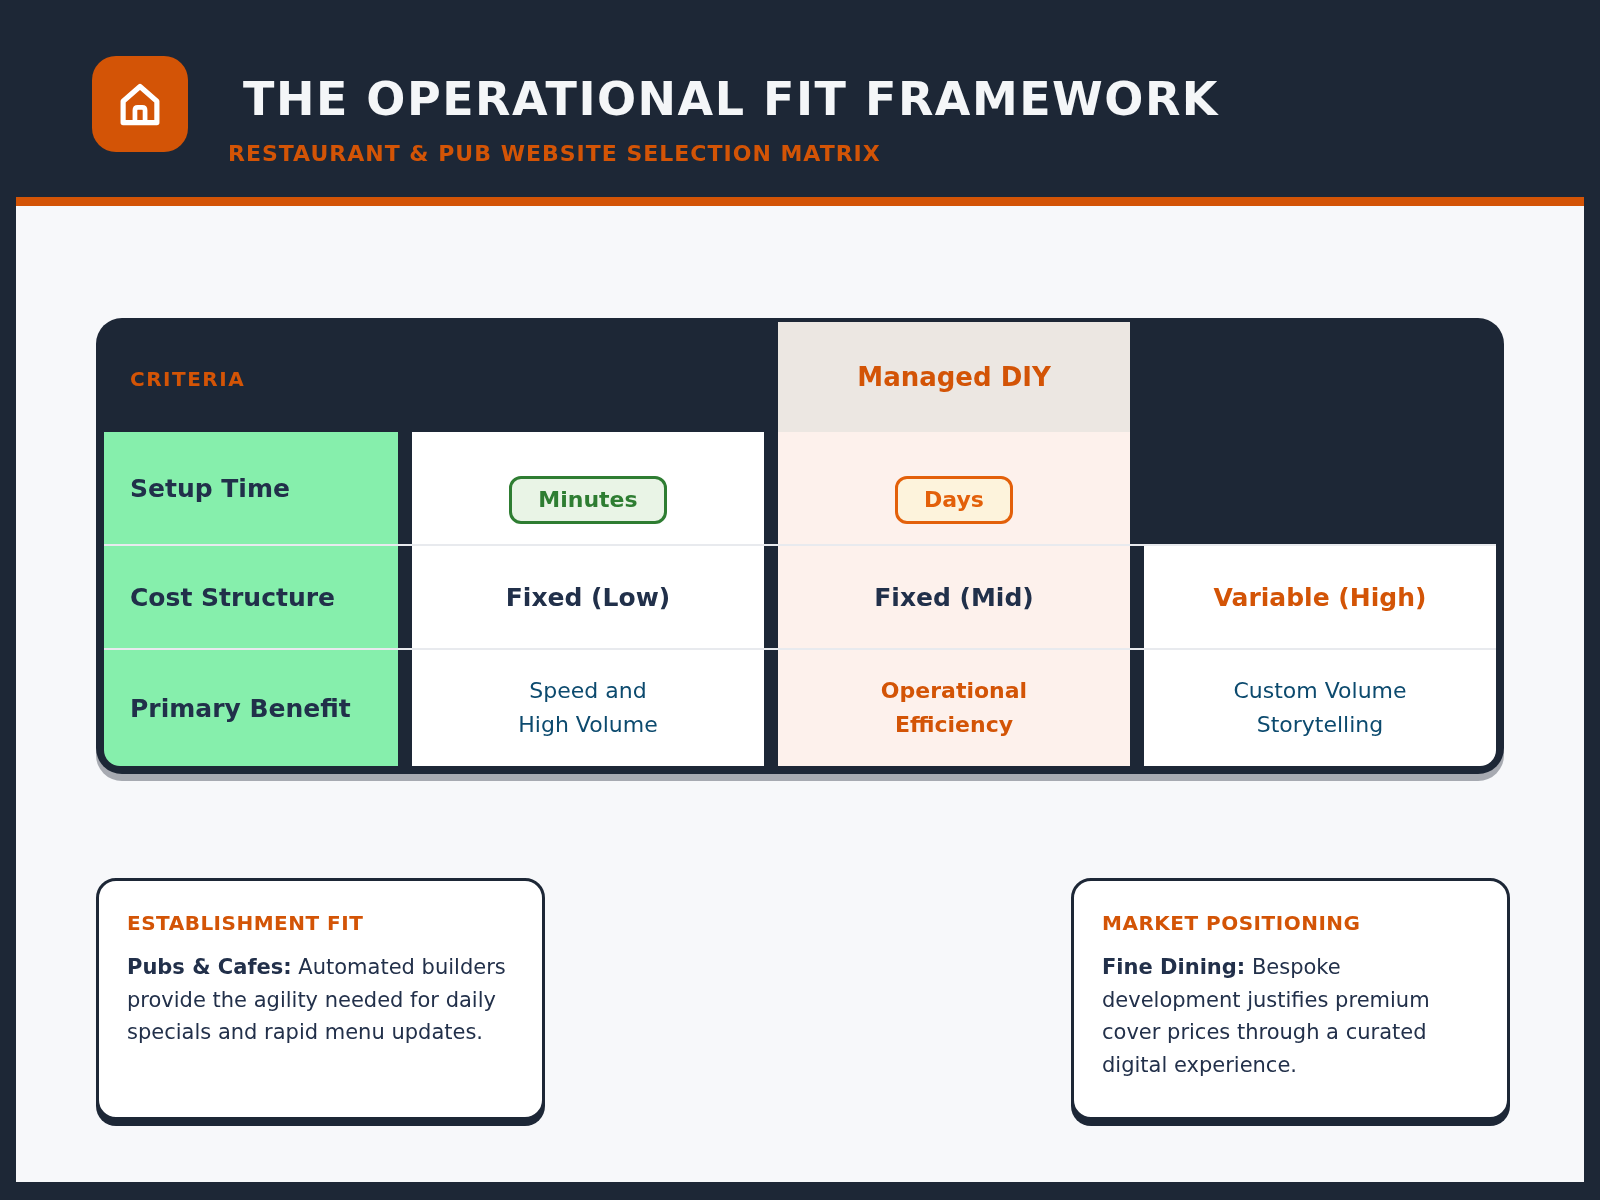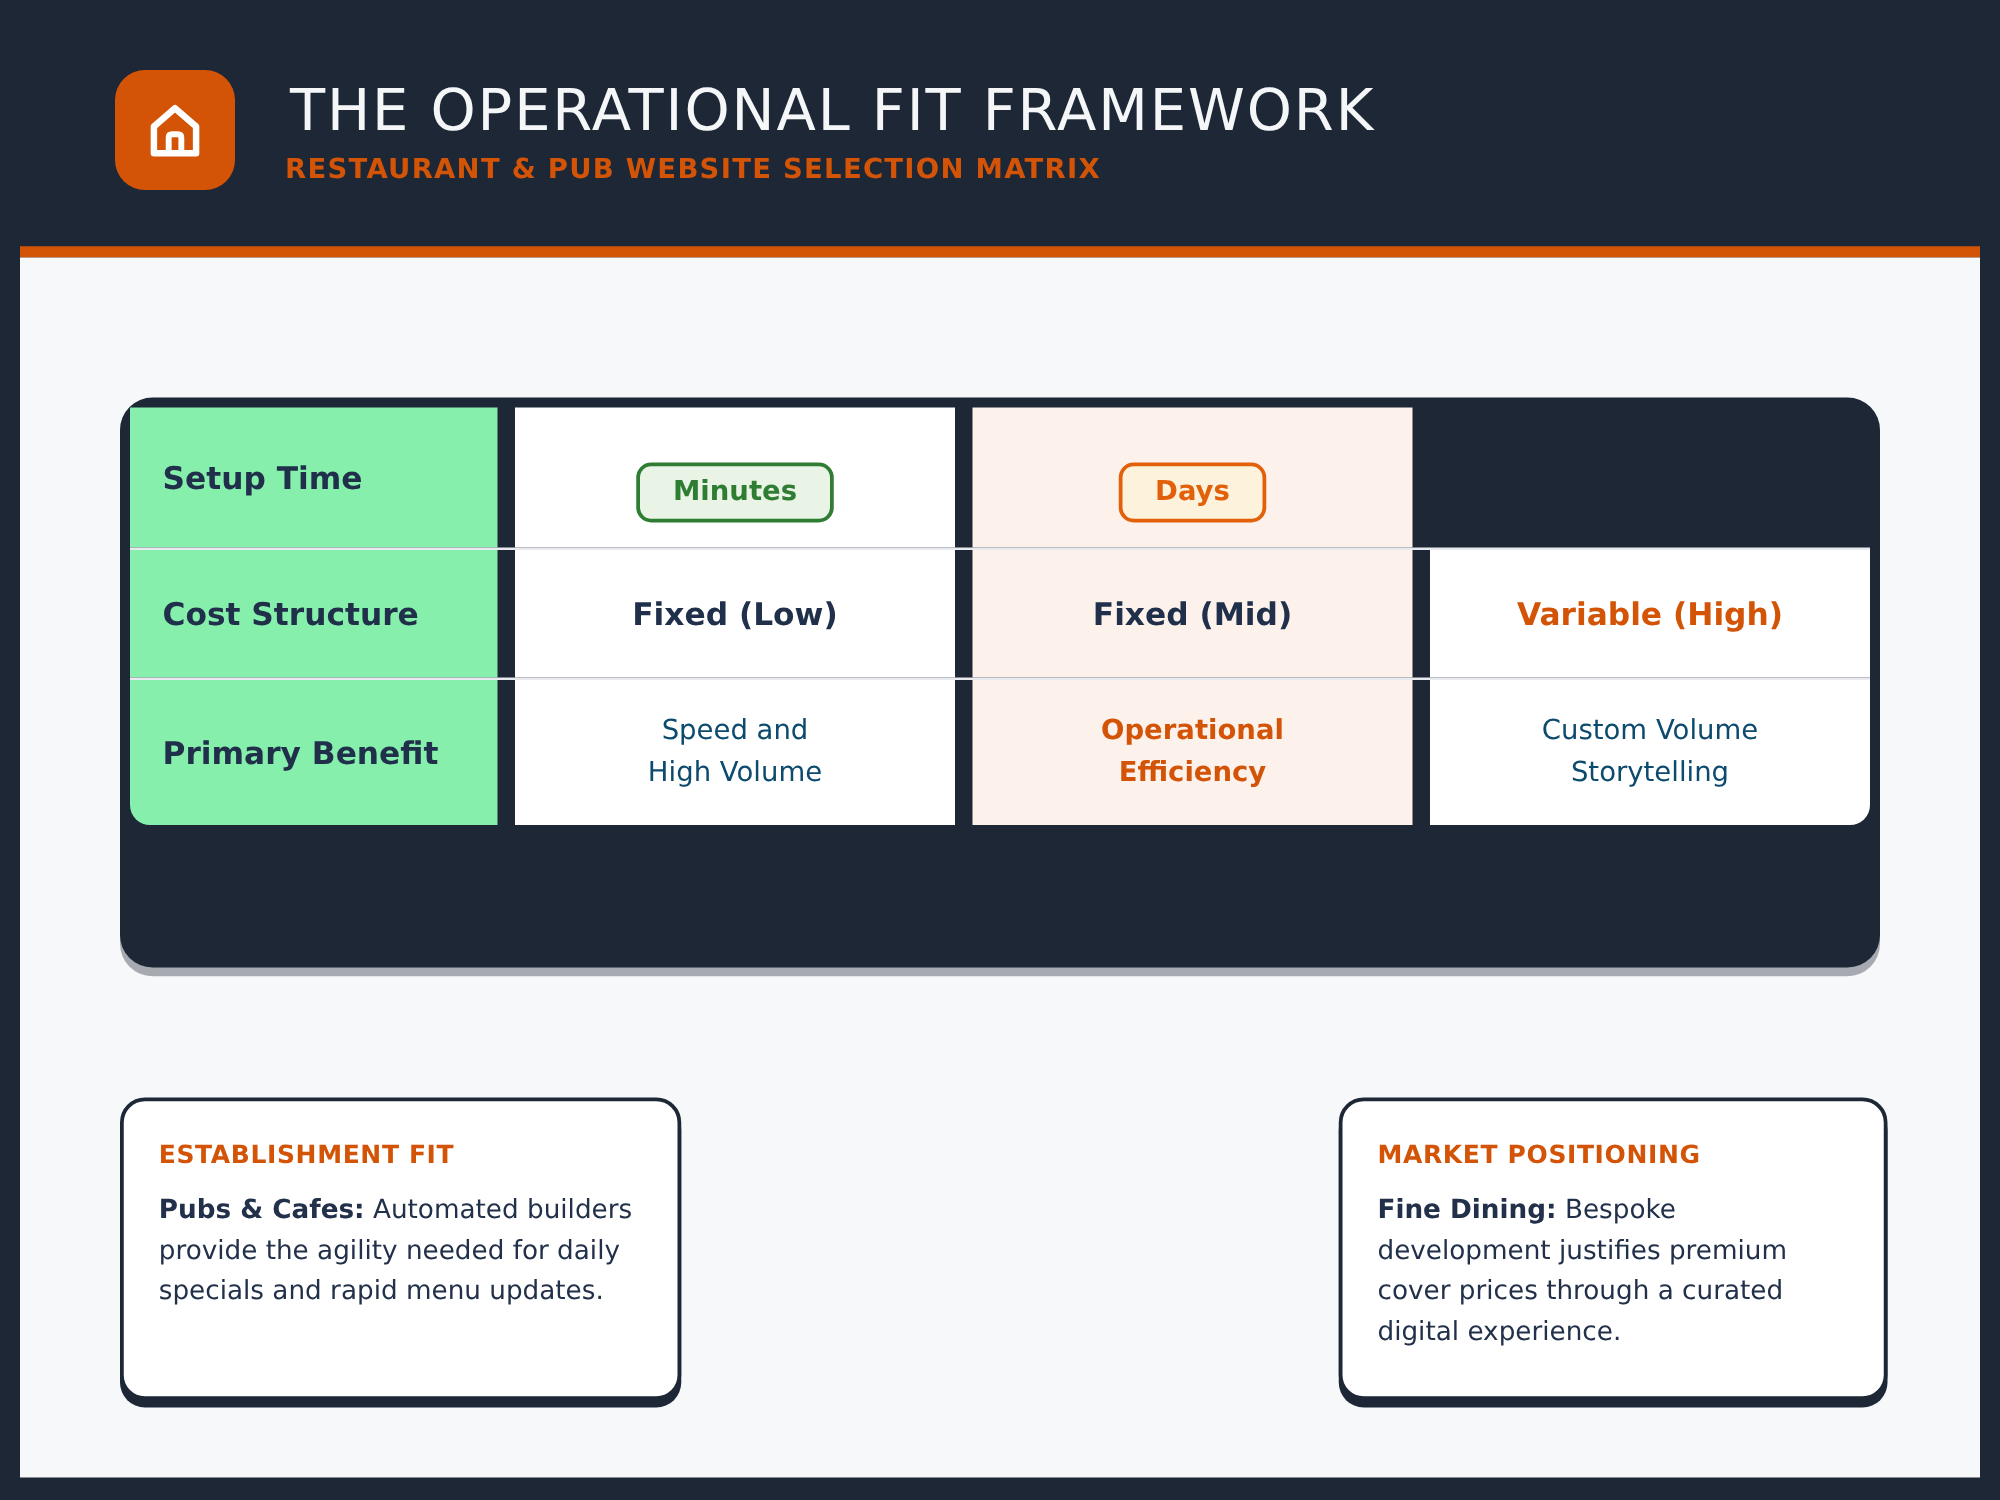--- a/index.html
+++ b/index.html
@@ -14,21 +14,21 @@
 
   
   .top-header { position:absolute; left:92px; top:56px; display:flex; gap:40px; align-items:flex-start; }
   .logo {
     width:96px; height:96px; border-radius:24px;
     background:#d35406; display:flex; align-items:center; justify-content:center;
     flex:0 0 auto;
   }
   .titles { padding-top:2px; }
   .titles h1 {
-    margin:4px; color:#f4f6f8; font-size:46px; font-weight:normal;
+    margin:15px; color:#f4f6f8; font-size:46px; font-weight:bold;
     letter-spacing:1.5px; line-height:1.15; white-space:nowrap;
   }
   .titles .subtitle {
     margin-top:8px; color:#d35406; font-size:22px; font-weight:bold;
     letter-spacing:1px; white-space:nowrap;
   }
 
   .accent-rule { position:absolute; left:16px; top:197px; width:1568px; height:9px; background:#d35406; }
 
   
@@ -115,20 +115,26 @@
       <h1>THE OPERATIONAL FIT FRAMEWORK</h1>
       <div class="subtitle">RESTAURANT &amp; PUB WEBSITE SELECTION MATRIX</div>
     </div>
   </div>
 
   <div class="accent-rule"></div>
 
   <div class="content">
 
     <section class="matrix">
+      <div class="m-head">
+        <span class="criteria-label">CRITERIA</span>
+        <div class="hl-head">
+          <span>Managed DIY</span>
+        </div>
+      </div>
 
       <div class="m-body">
 
         <div class="cell lab">Setup Time</div>
         <div class="cell">
           <span class="badge g">Minutes</span>
         </div>
         <div class="cell hl">
           <span class="badge a">Days</span>
         </div>

